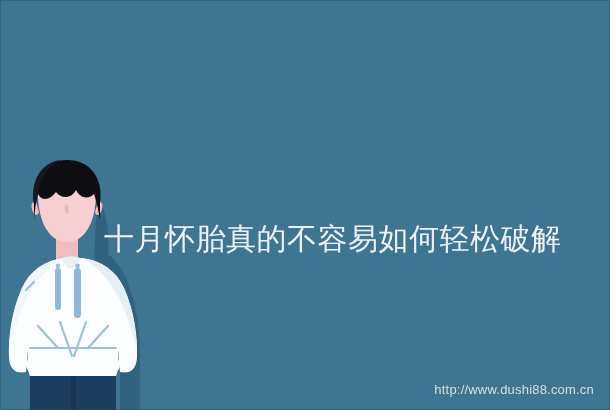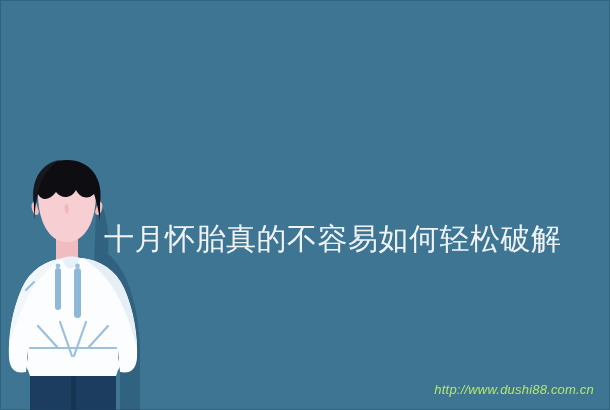--- a/index.html
+++ b/index.html
@@ -41,25 +41,24 @@
     font-weight: 400;
     white-space: pre-wrap;
   }
   .hl-line { display: block; }
 
   
   #watermark {
     position: absolute;
     right: 16px;
     bottom: 13px;
-    color: #bef264;
+    color: #e5e5e5;
     font-size: 13px;
     letter-spacing: 0.2px;
     opacity: 0.92;
-    font-style: italic;
   }
 
   
   #figure {
     position: absolute;
     left: 0;
     top: 150px;
     width: 160px;
     height: 260px;
   }

